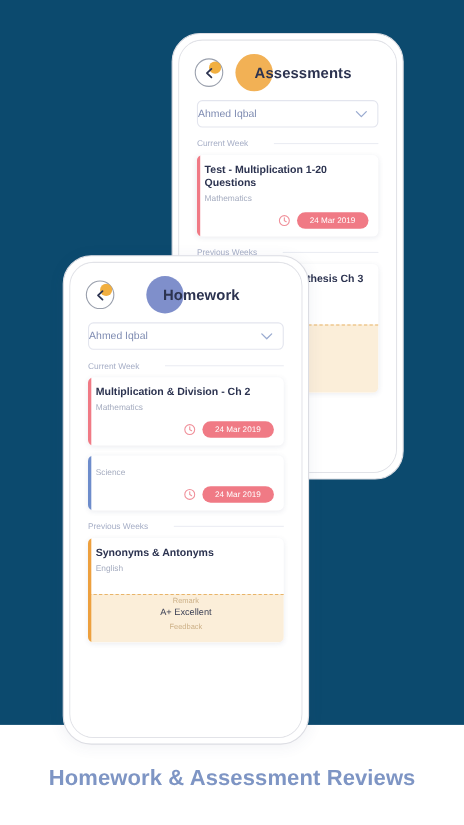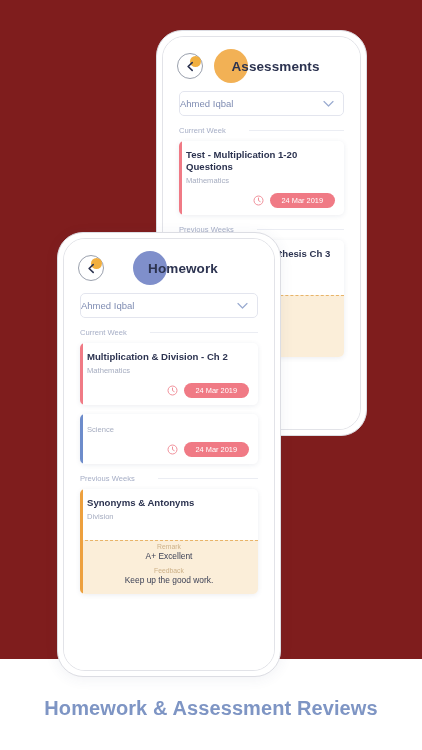--- a/index.html
+++ b/index.html
@@ -9,21 +9,21 @@
     height: 750px;
     background: #ffffff;
     font-family: "Liberation Sans", sans-serif;
     overflow: hidden;
   }
 
   #stage {
     position: relative;
     width: 422px;
     height: 659px;
-    background: #7f1d1d;
+    background: #0c4a6e;
   }
 
   
   .phone {
     position: absolute;
     background: #ffffff;
     border: 1px solid #dcdde3;
     border-radius: 26px;
   }
   .phone-inner {
@@ -368,28 +368,27 @@
 
         <div class="section">
           <span class="section-label">Previous Weeks</span>
           <span class="section-rule"></span>
         </div>
 
         <div class="card">
           <span class="card-accent" style="background:#eda03e"></span>
           <div class="card-body">
             <div class="card-title">Synonyms &amp; Antonyms</div>
-            <div class="card-sub">Division</div>
+            <div class="card-sub">English</div>
             <div style="height:12px"></div>
           </div>
           <div class="feedback">
             <div class="fb-label">Remark</div>
             <div class="fb-value">A+ Excellent</div>
             <div class="fb-label">Feedback</div>
-            <div class="fb-value last">Keep up the good work.</div>
           </div>
         </div>
 
       </div>
     </div>
   </div>
 
   <div id="caption">Homework &amp; Assessment Reviews</div>
 
 </div>

